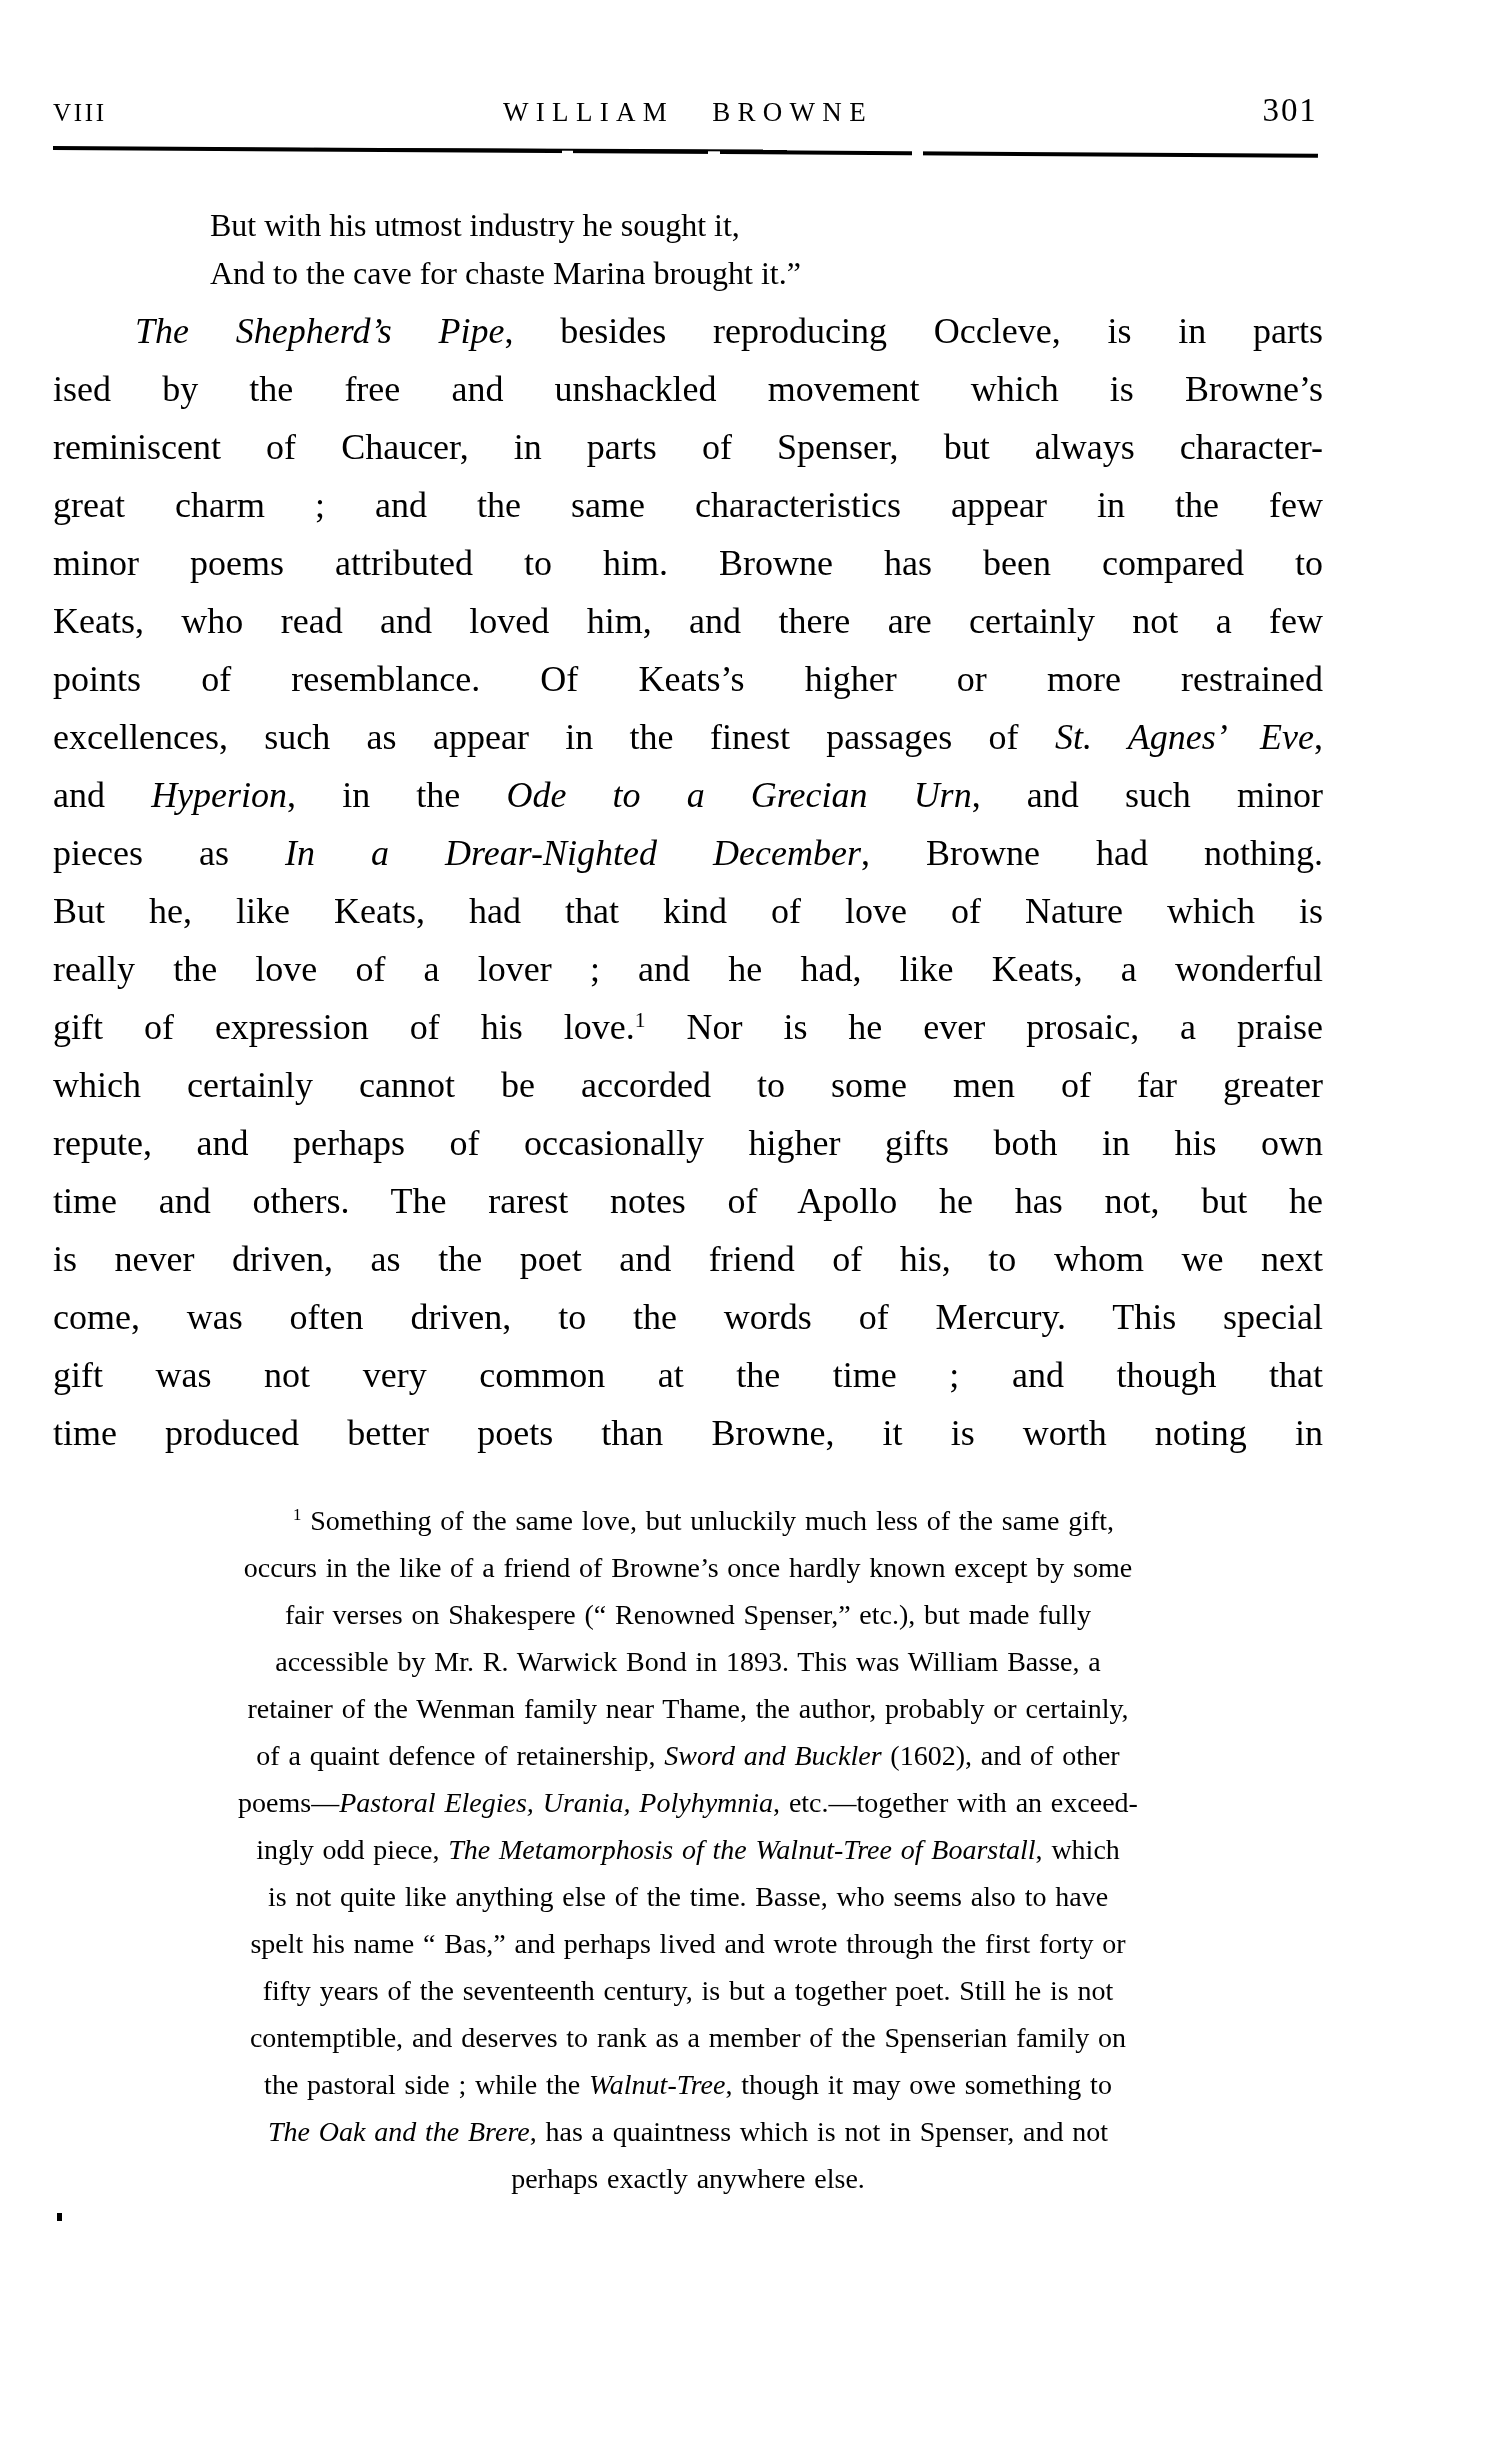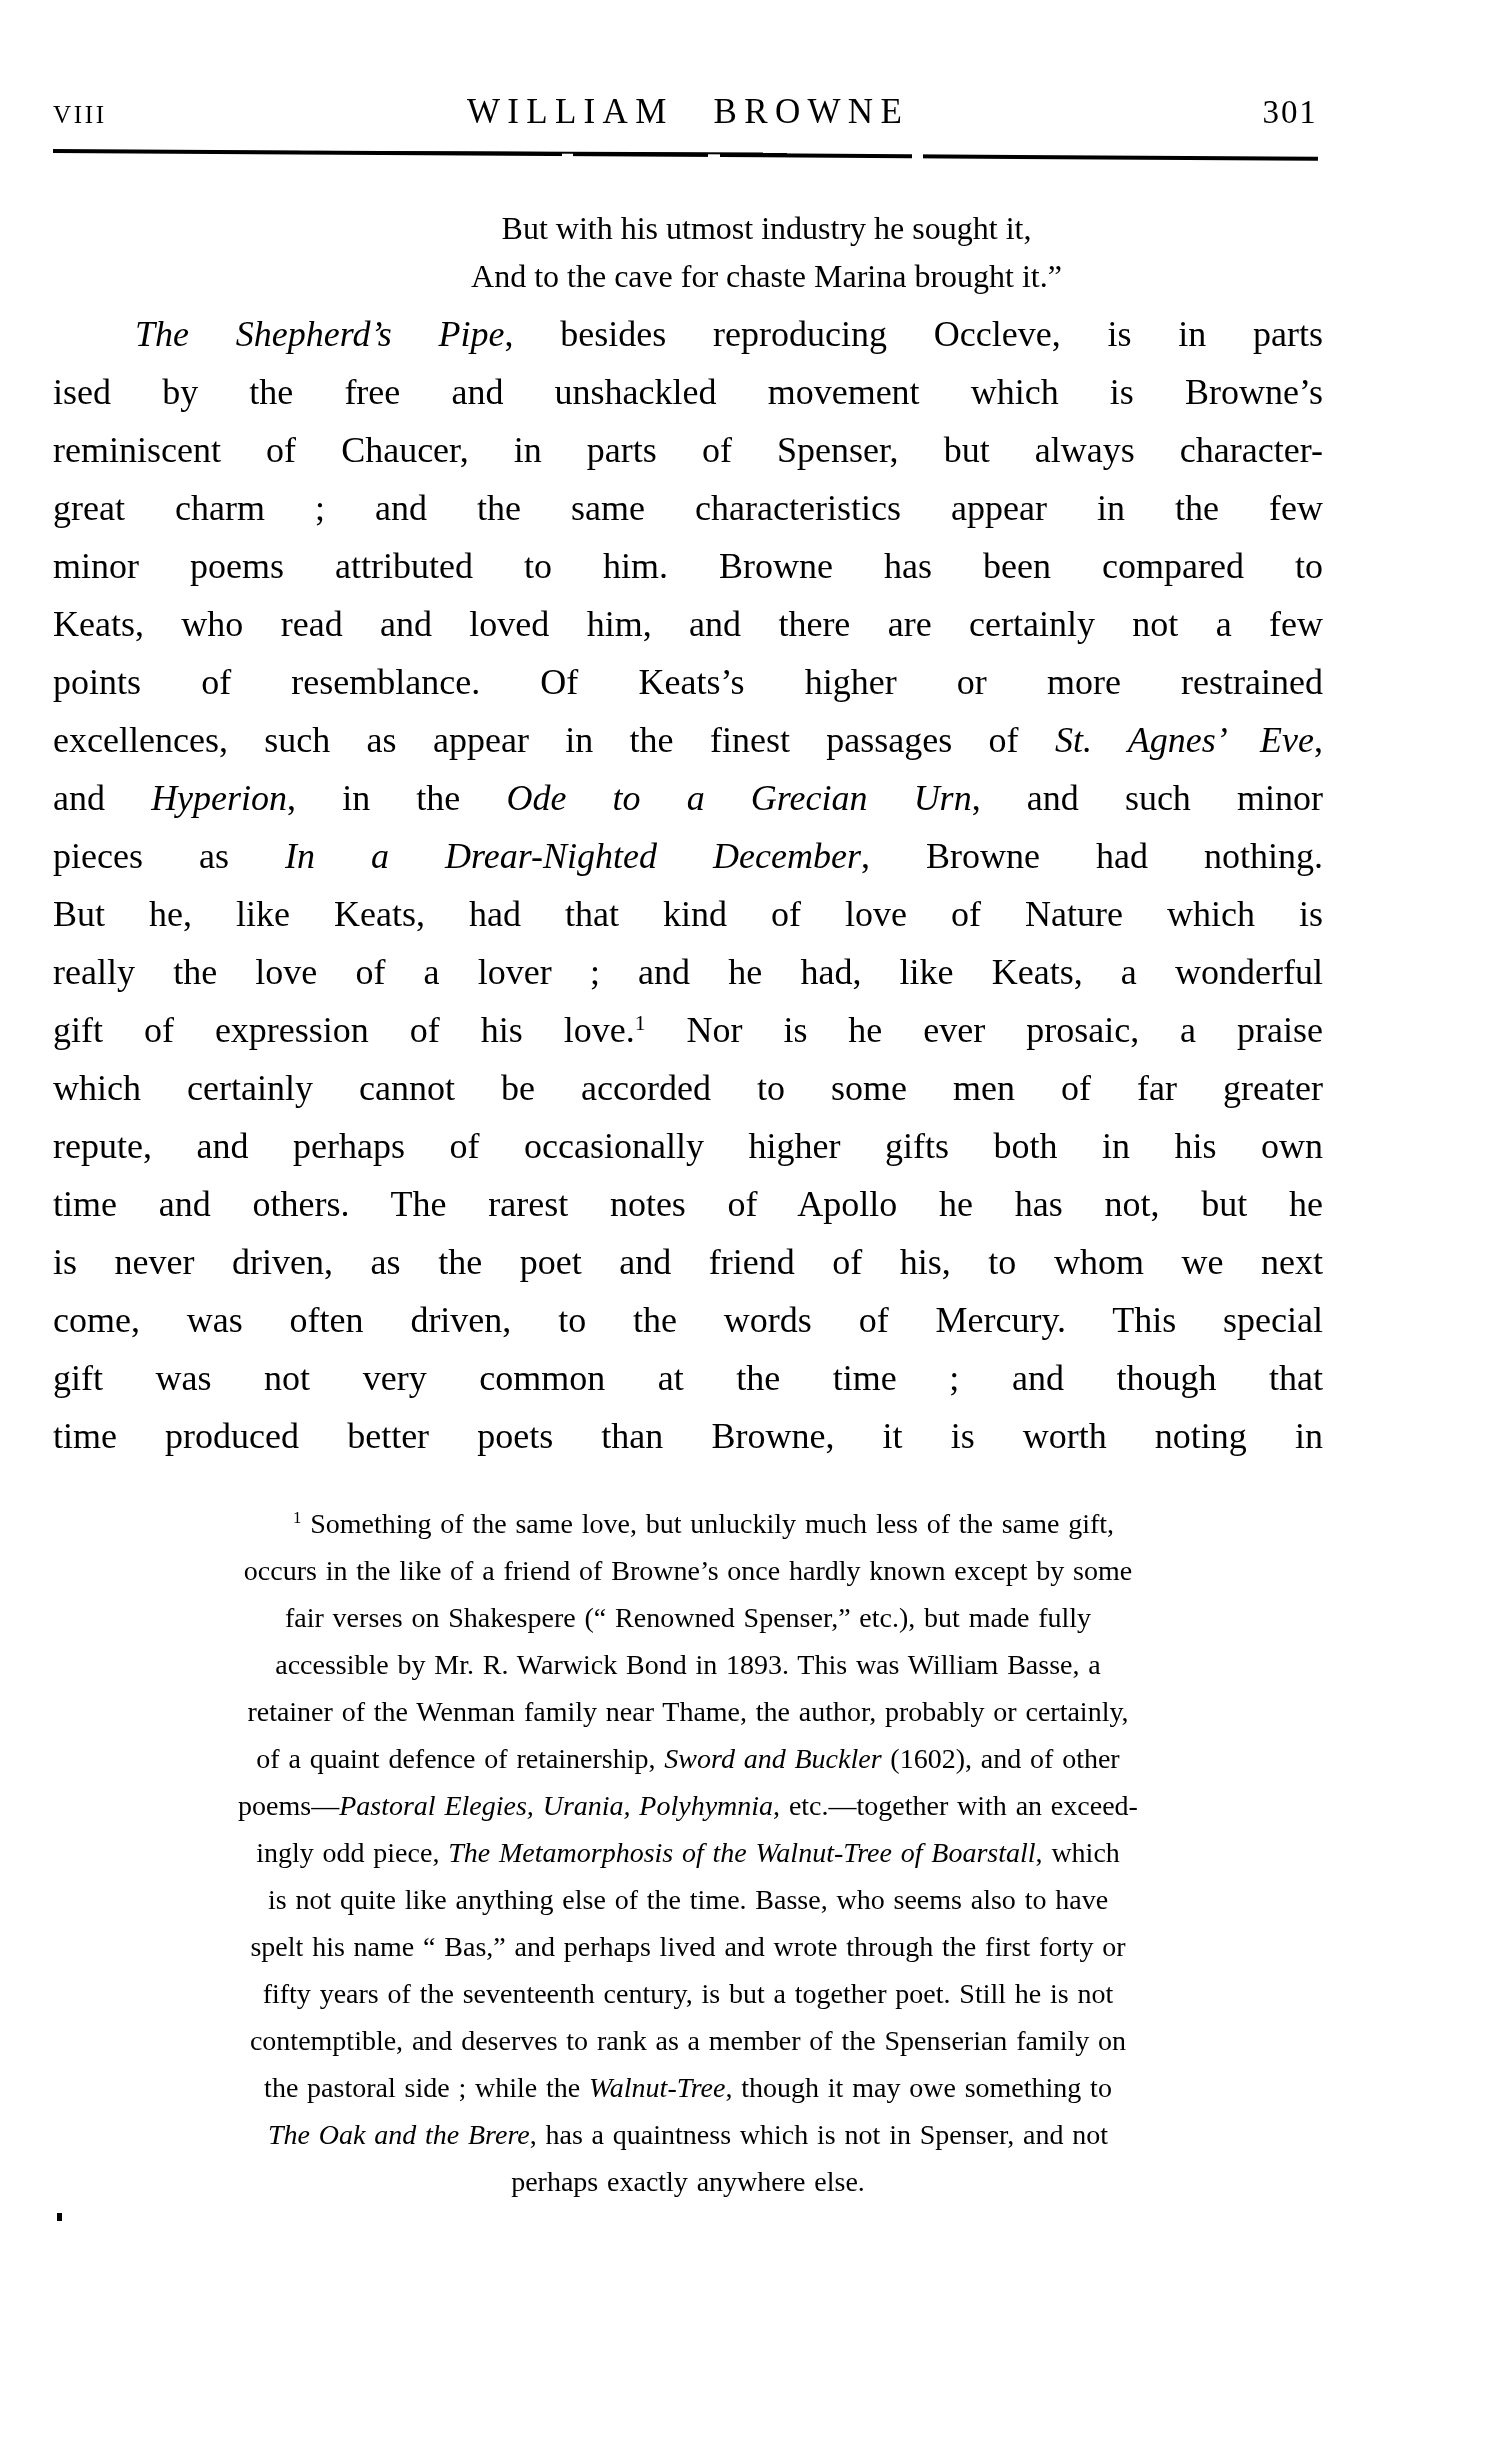--- a/index.html
+++ b/index.html
@@ -8,40 +8,40 @@
     font-family:"Liberation Serif","DejaVu Serif",serif;
     overflow:hidden;position:relative;
   }
   .content{margin-left:53px;width:1270px;}
   
   .hdr{display:flex;align-items:baseline;margin-top:92px;}
   .hdr .l{flex:1;}
   .hdr .c{flex:0 0 auto;}
   .hdr .r{flex:1;text-align:right;}
   .sig{font-size:25px;letter-spacing:2.7px;}
-  .title{font-size:35px;letter-spacing:7.3px;word-spacing:24px;white-space:nowrap;margin-top:33px;}
+  .title{font-size:27px;letter-spacing:7.3px;word-spacing:24px;white-space:nowrap;margin-top:33px;}
   .pageno{font-size:33px;letter-spacing:1.8px;padding-right:5.5px;}
   
   .rule{
     margin-top:22px;height:3.7px;width:1265px;
     transform:rotate(0.35deg);transform-origin:left center;
     background:linear-gradient(90deg,
       #000 0 40.2%, transparent 40.2% 41.1%,
       #000 41.1% 51.8%, transparent 51.8% 52.7%,
       #000 52.7% 67.9%, transparent 67.9% 68.8%,
       #000 68.8% 100%);
   }
   .rule::after{
     content:"";display:block;height:1.8px;width:55%;margin-top:-4.6px;margin-left:3%;
     background:linear-gradient(90deg,#000 0 30%,transparent 30% 32%,#000 32% 100%);
     transform:rotate(-0.15deg);
   }
   
   .quote{margin-top:51px;margin-left:157px;font-size:32px;line-height:48px;}
-  .quote .tl{height:48px;text-align:center;}
+  .quote .tl{height:48px;}
   
   .bodytext{margin-top:4.6px;font-size:36px;line-height:58px;word-spacing:2.7px;}
   .bodytext .tl{height:58px;}
   .bodytext .ind{text-indent:82px;}
   
   .foot{margin-top:35px;font-size:28px;line-height:47px;word-spacing:1.8px;}
   .foot .tl{height:47px;text-align:center;}
   .foot .ind{text-indent:31px;}
   
   .just{text-align:justify;overflow:hidden;}

